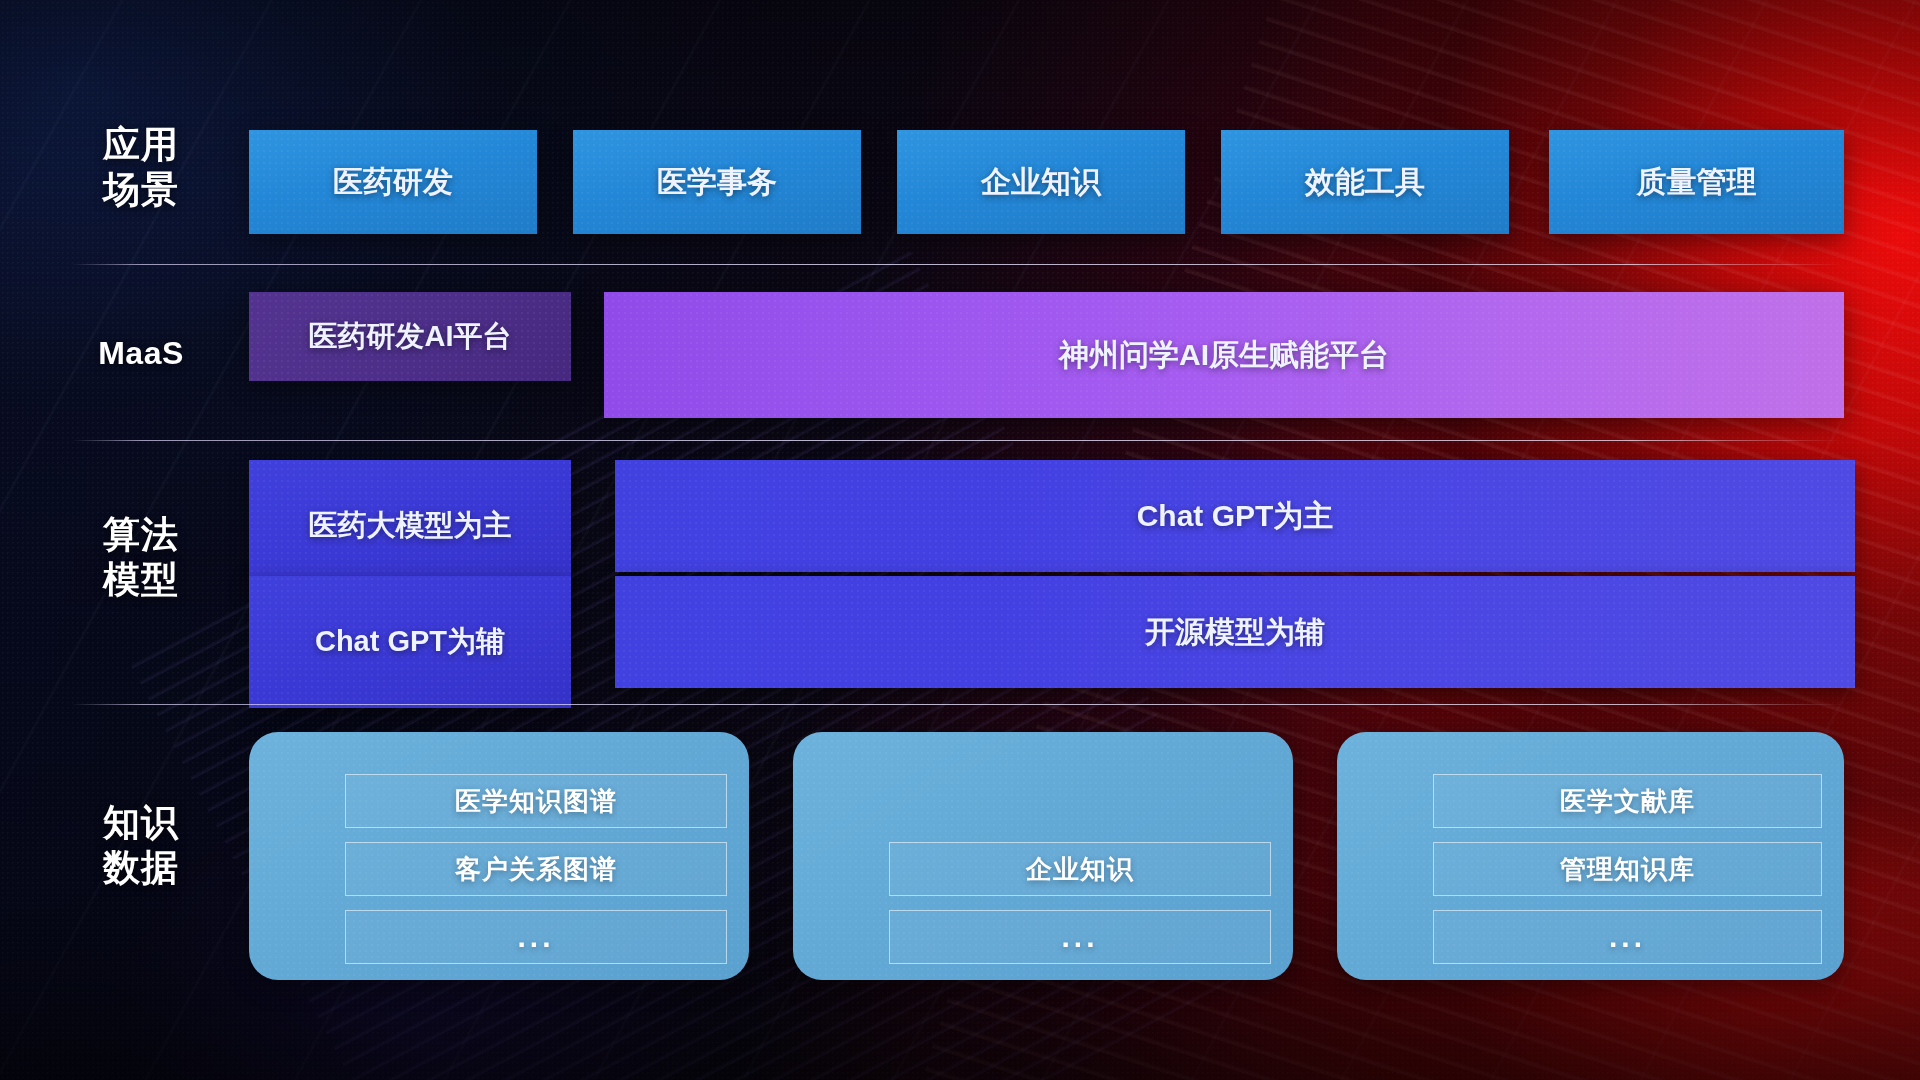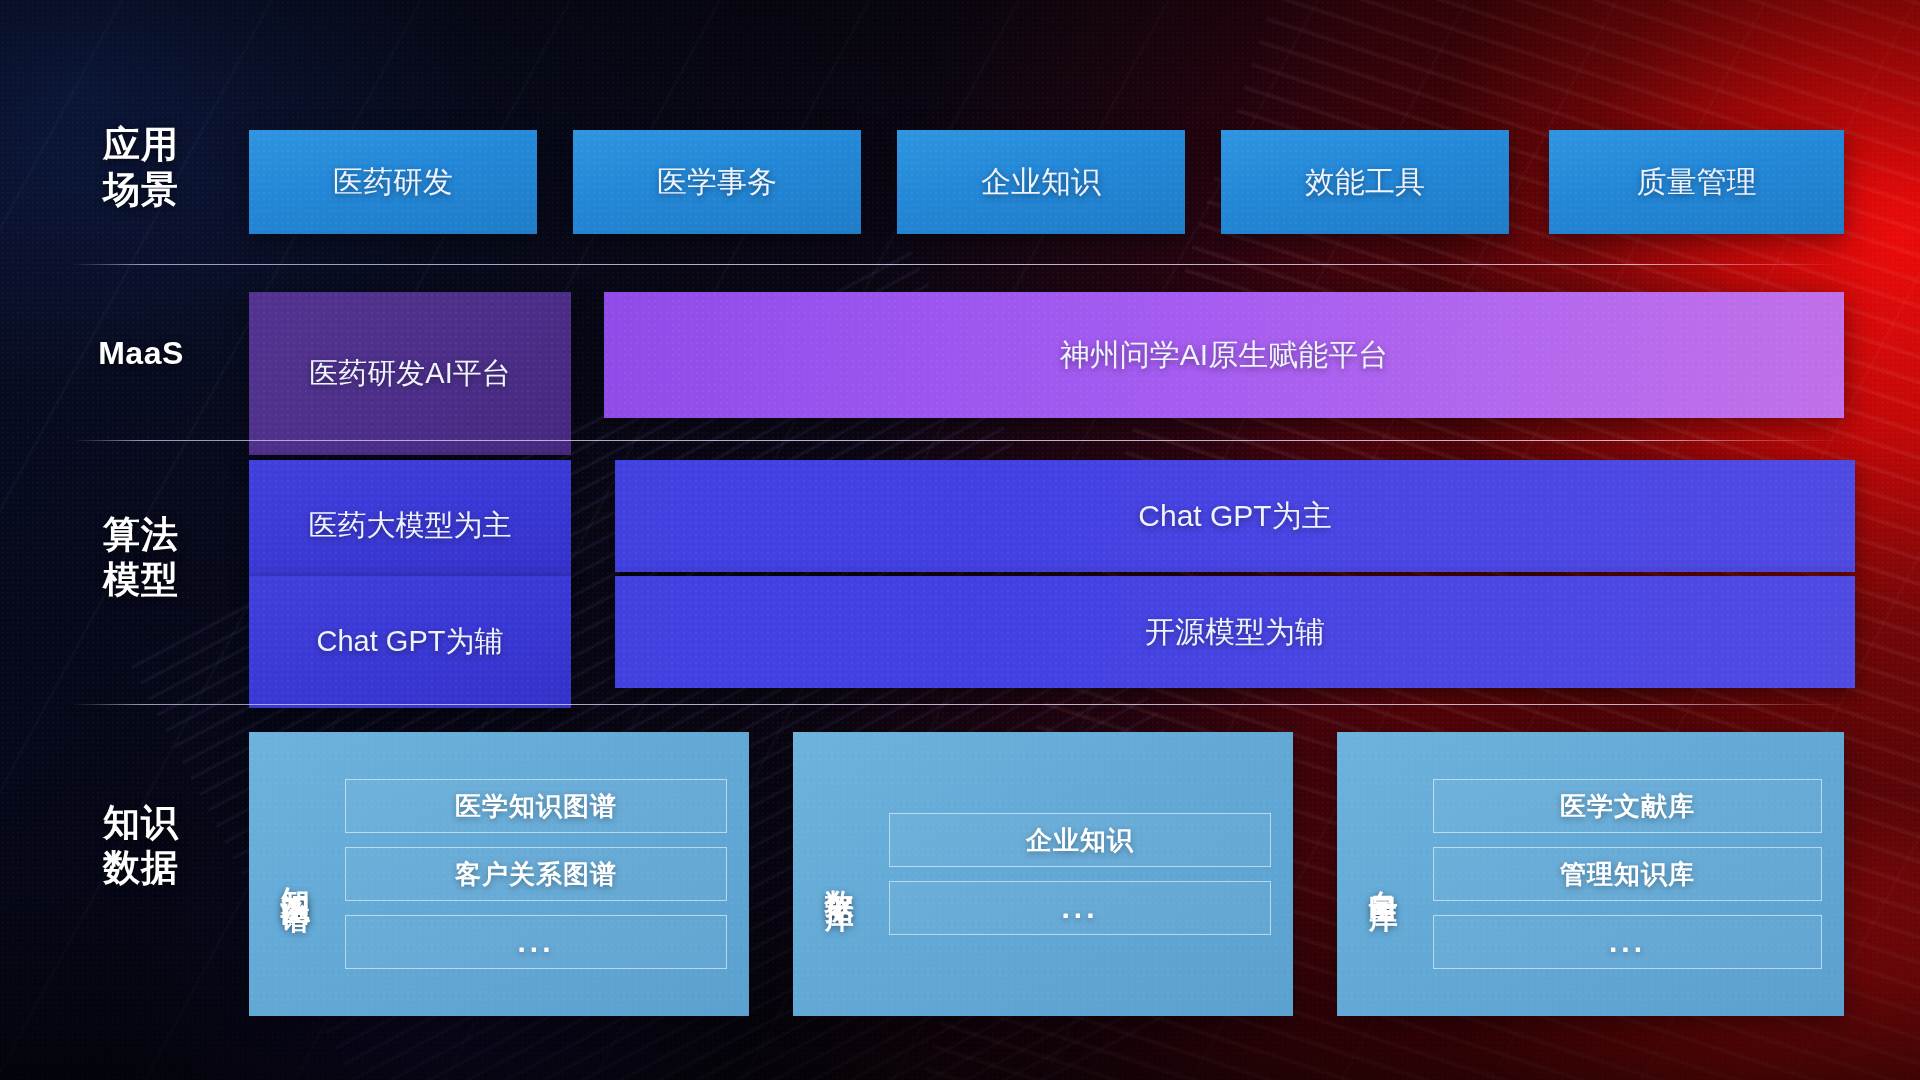--- a/index.html
+++ b/index.html
@@ -126,21 +126,21 @@
     background: linear-gradient(90deg, rgba(200,190,230,0.0) 0%, rgba(212,205,240,0.72) 4%, rgba(226,220,248,0.82) 45%, rgba(235,225,245,0.78) 88%, rgba(200,190,230,0.0) 100%);
   }
 
   
   .box {
     position: absolute;
     display: flex;
     align-items: center;
     justify-content: center;
     color: #eef3ff;
-    font-weight: 400;
+    font-weight: 700;
     text-shadow: 0 2px 7px rgba(0,0,0,0.45);
     overflow: hidden;
   }
   .box .sheen {
     position: absolute;
     inset: 0;
     background-image: radial-gradient(rgba(255,255,255,0.10) 1px, transparent 1px);
     background-size: 6px 6px;
     opacity: 0.5;
     pointer-events: none;
@@ -154,21 +154,21 @@
     font-size: 30px;
     background: linear-gradient(168deg, #2f95e0 0%, #2387d7 45%, #1f7cc8 100%);
     box-shadow: 0 6px 22px rgba(0,0,0,0.40);
   }
 
   
   .maas-left {
     top: 292px;
     left: 249px;
     width: 322px;
-    height: 163px;
+    height: 89px;
     font-size: 29px;
     background: linear-gradient(135deg, #53338f 0%, #4d2f8a 50%, #46287f 100%);
     box-shadow: 0 6px 22px rgba(0,0,0,0.42);
   }
   .maas-right {
     top: 292px;
     left: 604px;
     width: 1240px;
     height: 126px;
     font-size: 30px;
@@ -194,26 +194,27 @@
     box-shadow: 0 5px 18px rgba(0,0,0,0.40);
     margin-left: 11px;
   }
   .algo-r1 { top: 460px; }
   .algo-r2 { top: 576px; }
 
   
   .kpanel {
     position: absolute;
     top: 732px;
-    height: 284px;
-    display: flex;
-    align-items: center;
+    height: 248px;
+    display: flex;
+    align-items: flex-end;
     background: linear-gradient(150deg, #6cb2dc 0%, #63a9d6 45%, #5aa1d0 100%);
     box-shadow: 0 6px 24px rgba(0,0,0,0.40);
     overflow: hidden;
+    border-radius: 29px;
   }
   .kpanel .sheen {
     position: absolute; inset: 0;
     background-image: radial-gradient(rgba(255,255,255,0.10) 1px, transparent 1px);
     background-size: 6px 6px;
     opacity: 0.45;
     pointer-events: none;
   }
   .kpanel-title {
     position: relative;

